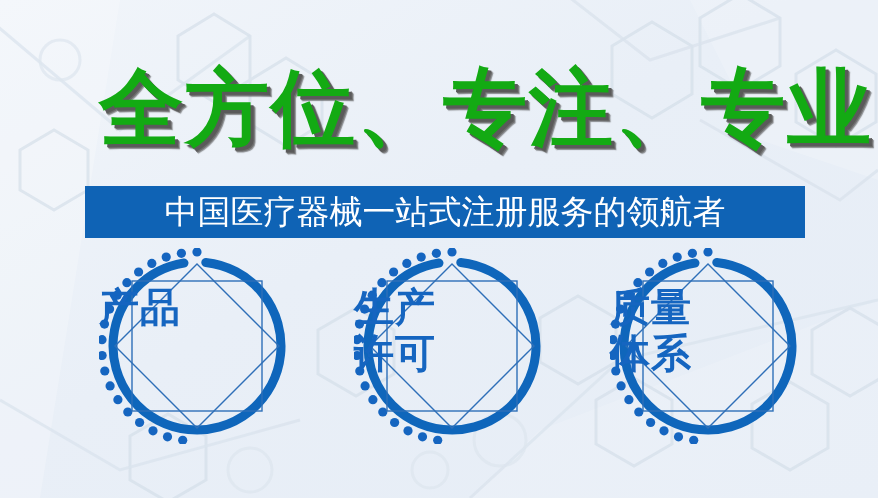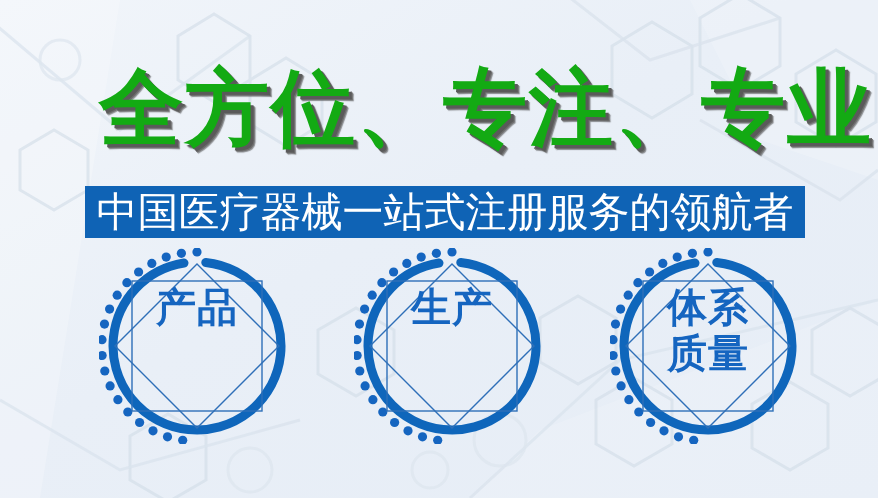--- a/index.html
+++ b/index.html
@@ -56,21 +56,21 @@
     top: 186px;
     width: 720px;
     height: 52px;
     background: #0f63b5;
     display: flex;
     align-items: center;
     justify-content: center;
   }
   #subtitle-text {
     font-family: "DejaVu Sans", "Liberation Sans", sans-serif;
-    font-size: 41px;
+    font-size: 33px;
     line-height: 36px;
     color: #ffffff;
     letter-spacing: 0px;
     white-space: nowrap;
   }
 
   
   .badge {
     position: absolute;
     top: 248px;
@@ -81,21 +81,20 @@
   #badge-1 { left: 354px; text-decoration: underline; }
   #badge-2 { left: 610px; }
 
   .badge svg { position: absolute; left: 0; top: 0; }
 
   .badge-label {
     position: absolute;
     left: 0;
     top: 36px;
     width: 196px;
-    text-align: center;
     font-family: "DejaVu Sans", "Liberation Sans", sans-serif;
     font-weight: bold;
     font-size: 40px;
     line-height: 46px;
     color: #1565c0;
     letter-spacing: 1px;
   }
   .badge-label span { display: block; }
 </style>
 </head>
@@ -214,20 +213,21 @@
         <circle cx="54.0" cy="182.8" r="4.6"></circle>
         <circle cx="68.5" cy="188.8" r="4.6"></circle>
         <circle cx="83.7" cy="192.3" r="4.6"></circle>
       </g>
       <circle cx="98" cy="98" r="84" fill="none" stroke="#0f66bb" stroke-width="9" stroke-linecap="round" stroke-dasharray="505 23" transform="rotate(-84 98 98)"></circle>
       <rect x="33" y="33" width="130" height="130" fill="none" stroke="#2e6fb8" stroke-width="1.4"></rect>
       <polygon points="98,16 180,98 98,180 16,98" fill="none" stroke="#2e6fb8" stroke-width="1.4"></polygon>
     </svg>
     <div class="badge-label">
       <span>生产</span>
+      <span>许可</span>
     </div>
   </div>
 
   <div class="badge" id="badge-2">
     <svg viewBox="0 0 196 196" width="196" height="196">
       <g fill="#1565c0">
         <circle cx="98.0" cy="4.0" r="4.6"></circle>
         <circle cx="82.4" cy="5.3" r="4.6"></circle>
         <circle cx="67.2" cy="9.1" r="4.6"></circle>
         <circle cx="52.8" cy="15.4" r="4.6"></circle>
@@ -245,18 +245,18 @@
         <circle cx="40.6" cy="174.5" r="4.6"></circle>
         <circle cx="54.0" cy="182.8" r="4.6"></circle>
         <circle cx="68.5" cy="188.8" r="4.6"></circle>
         <circle cx="83.7" cy="192.3" r="4.6"></circle>
       </g>
       <circle cx="98" cy="98" r="84" fill="none" stroke="#0f66bb" stroke-width="9" stroke-linecap="round" stroke-dasharray="505 23" transform="rotate(-84 98 98)"></circle>
       <rect x="33" y="33" width="130" height="130" fill="none" stroke="#2e6fb8" stroke-width="1.4"></rect>
       <polygon points="98,16 180,98 98,180 16,98" fill="none" stroke="#2e6fb8" stroke-width="1.4"></polygon>
     </svg>
     <div class="badge-label">
+      <span>质量</span>
       <span>体系</span>
-      <span>质量</span>
     </div>
   </div>
 
 </div>
 
 </body></html>

